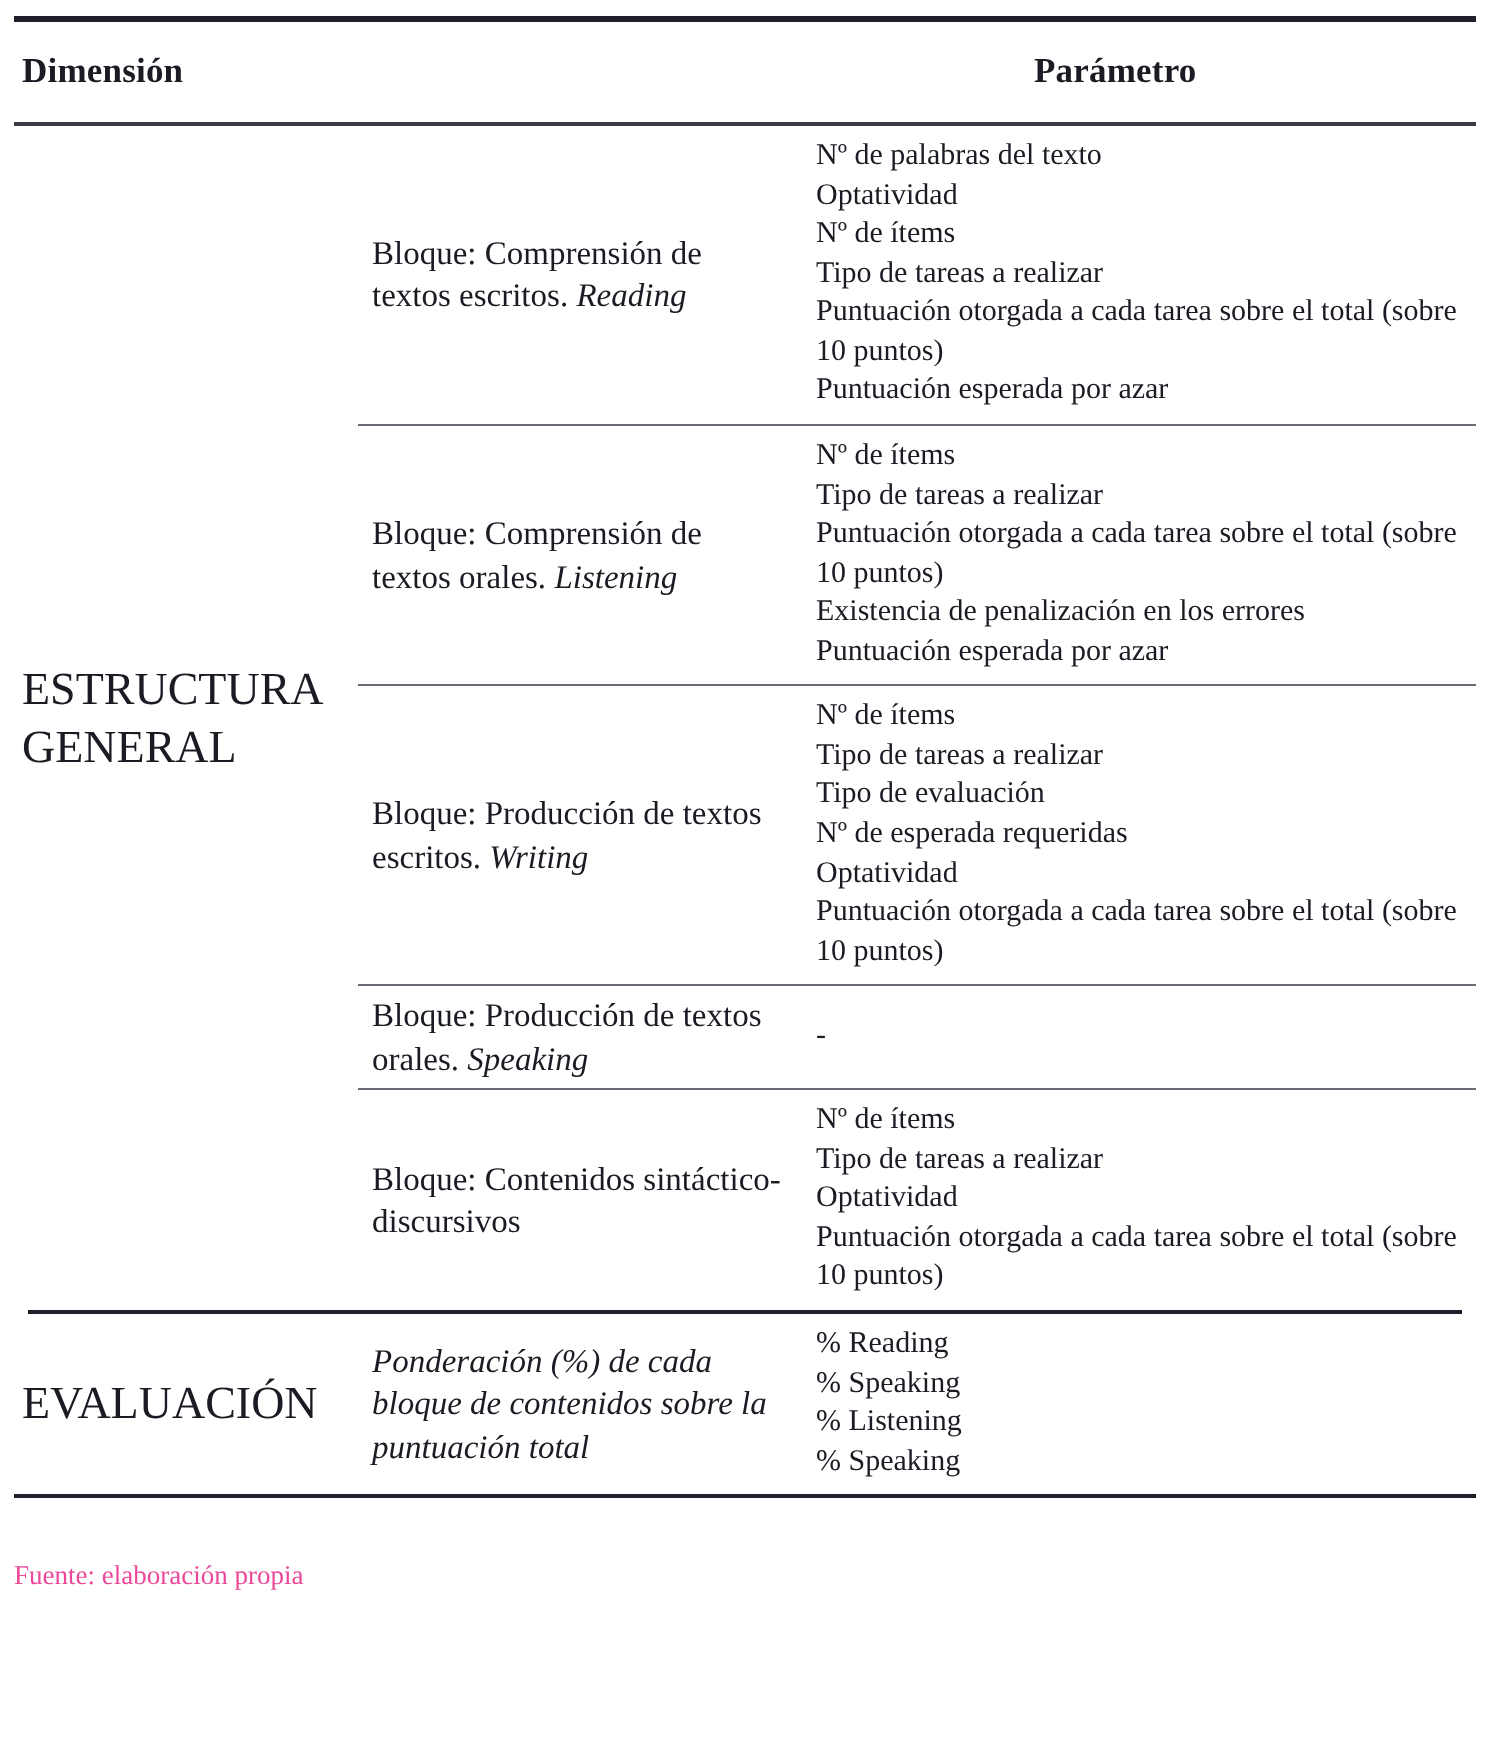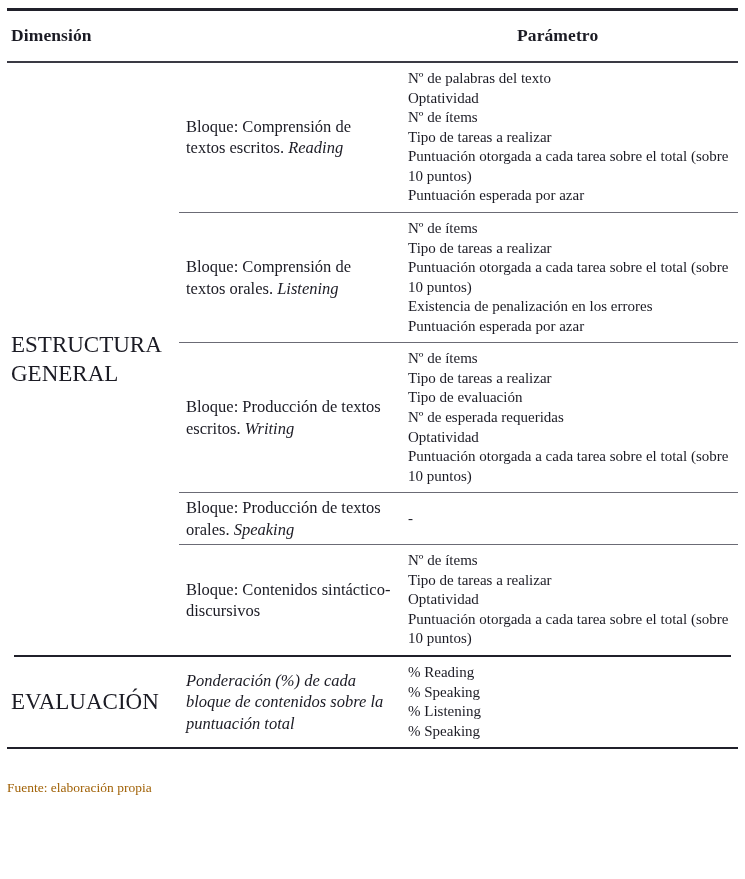--- a/index.html
+++ b/index.html
@@ -125,21 +125,21 @@
   .eval .par-cell {
     padding: 4px 20px 4px 7px;
     font-style: italic;
   }
 
   
   .footnote {
     margin: 30px 7px 0 7px;
     font-size: 13.5px;
     line-height: 1.3;
-    color: #a16207;
+    color: #ec4899;
   }
 </style>
 </head>
 <body>
 
 <div class="page">
 
   <div class="rule-top"></div>
 
   <div class="head-row">

